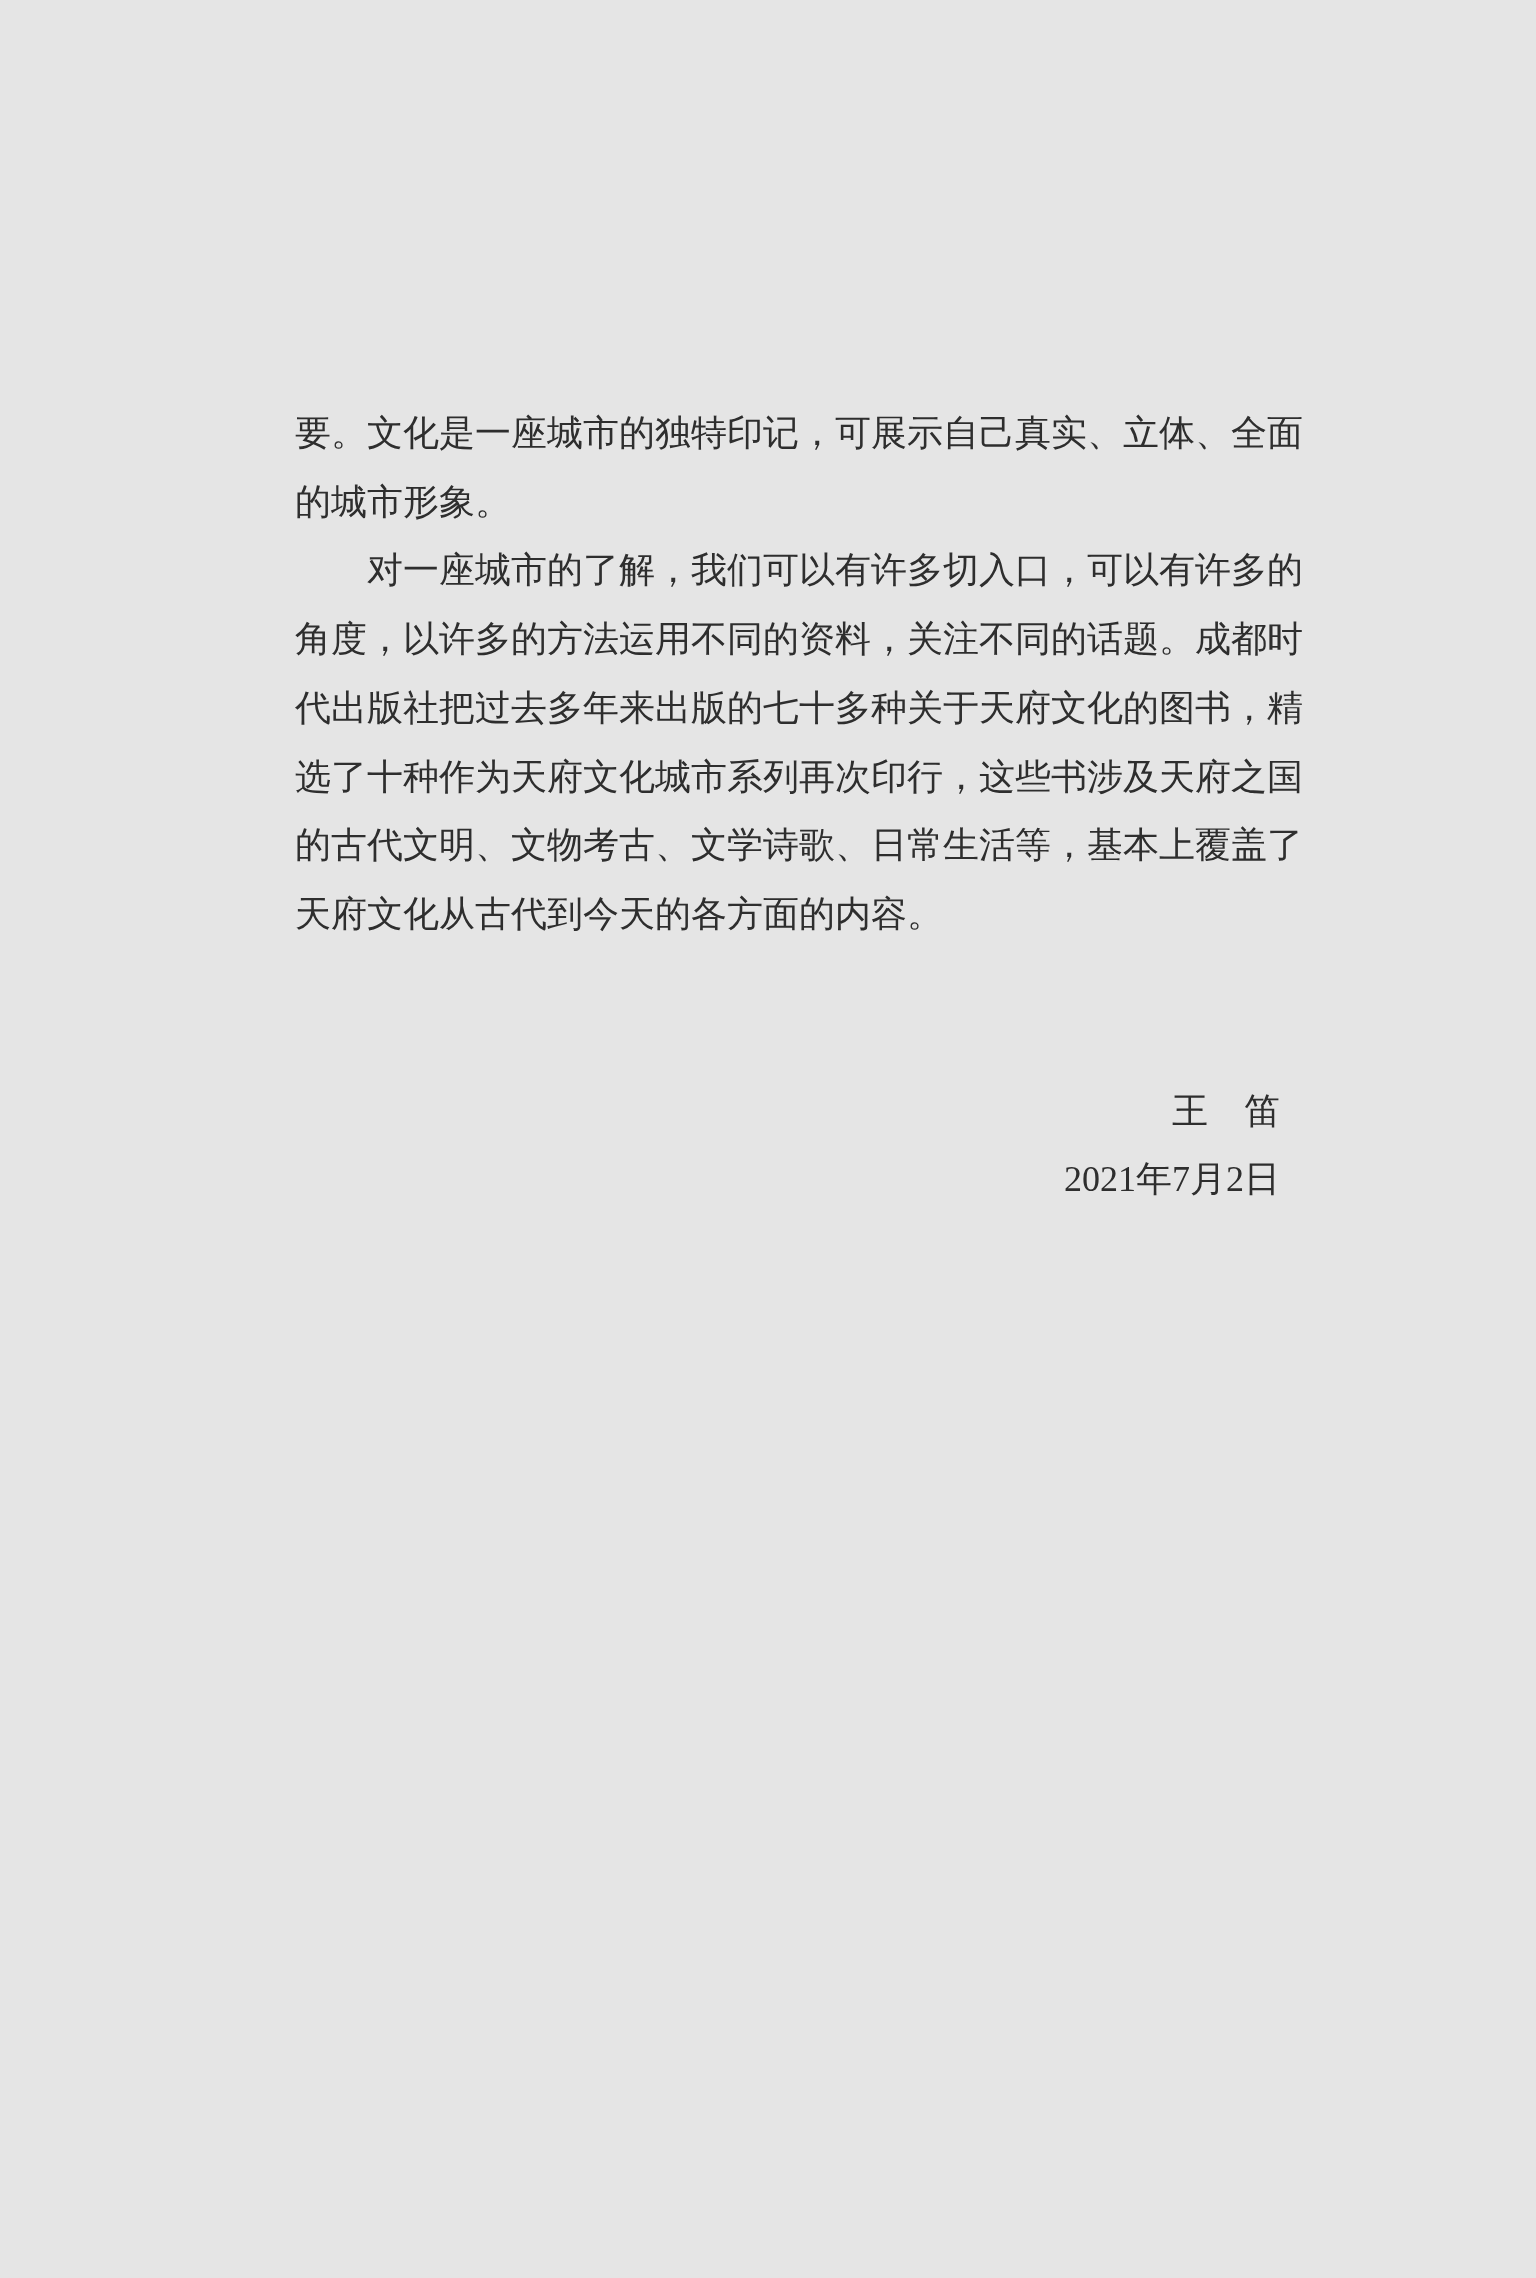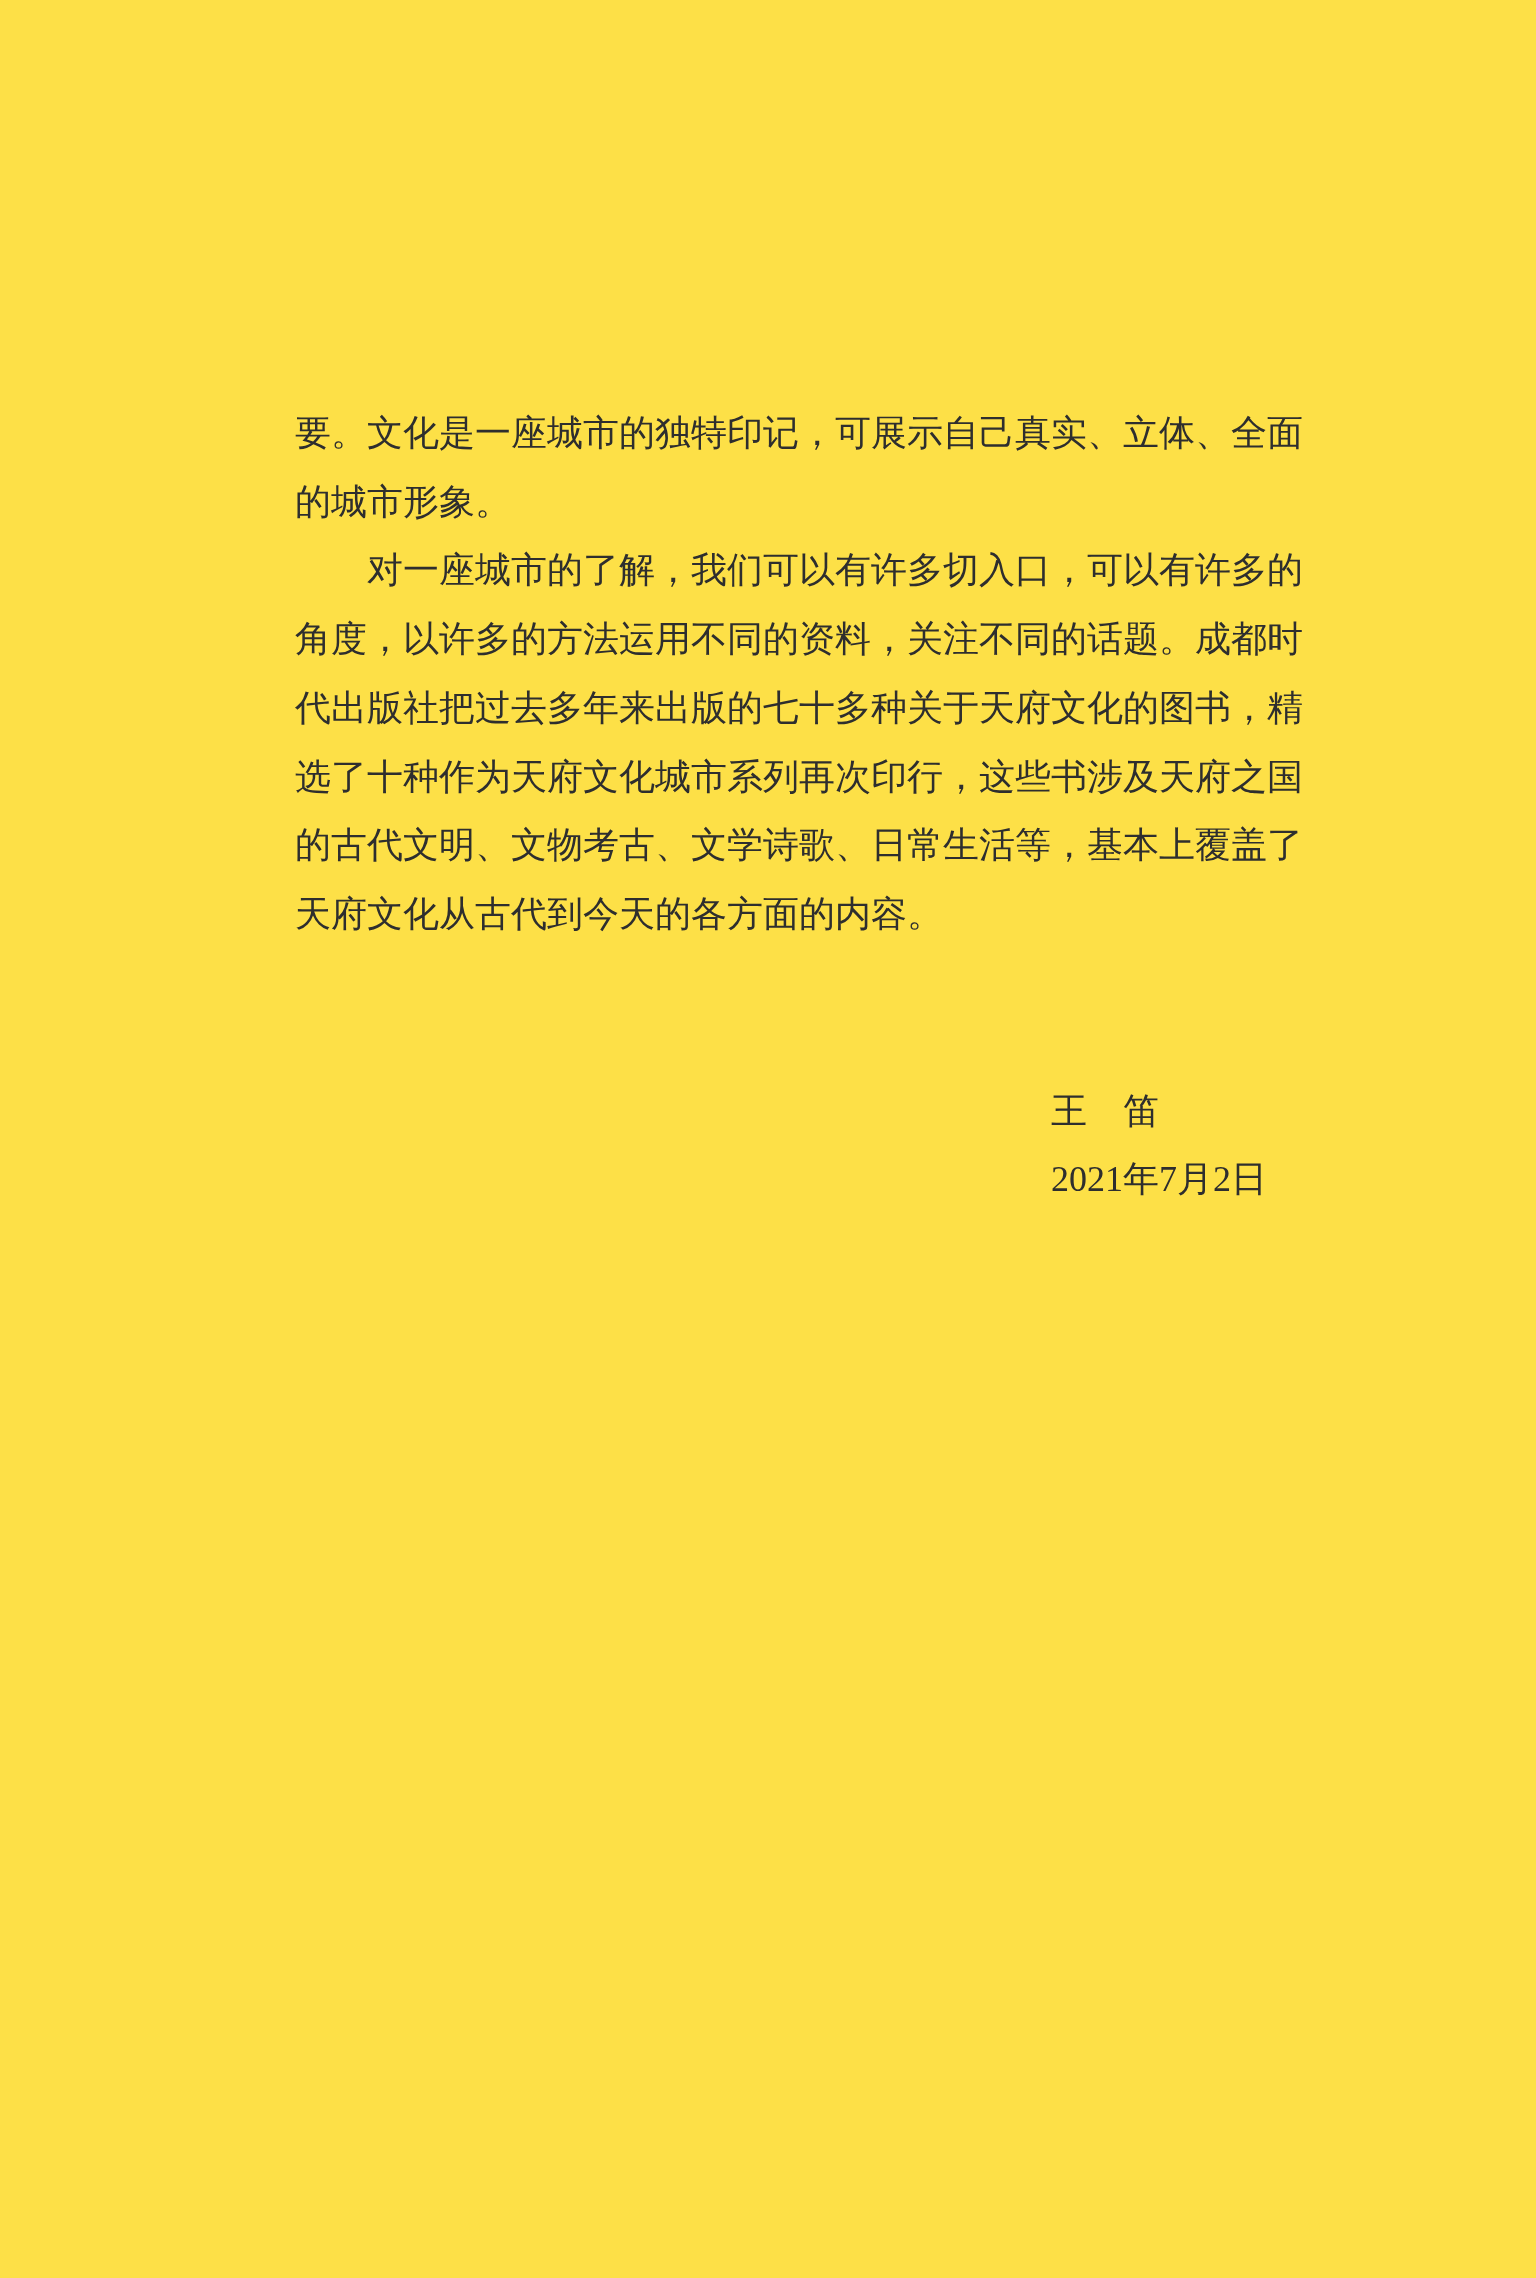--- a/index.html
+++ b/index.html
@@ -4,21 +4,21 @@
 <style>
   html, body {
     margin: 0;
     padding: 0;
     background: #fdfdfd;
   }
   .page {
     position: relative;
     width: 1536px;
     height: 2278px;
-    background: #fde047;
+    background: #e5e5e5;
     overflow: hidden;
     font-family: "Liberation Serif", "DejaVu Serif", serif;
   }
   .text-block {
     position: absolute;
     left: 295px;
     top: 399px;
     width: 1008px;
     font-size: 36px;
     line-height: 68.7px;
@@ -28,23 +28,23 @@
     letter-spacing: 0;
   }
   .text-block p {
     margin: 0;
     padding: 0;
   }
   .text-block p.indent {
     text-indent: 2em;
   }
   .signature {
-    margin: 128px 36px 0 auto;
+    margin: 128px 23px 0 auto;
     width: max-content;
-    text-align: left;
+    text-align: right;
     color: #2e2e2e;
   }
   .sig-name {
     line-height: 68.7px;
   }
   .sig-date {
     line-height: 68.7px;
   }
 </style>
 </head>

